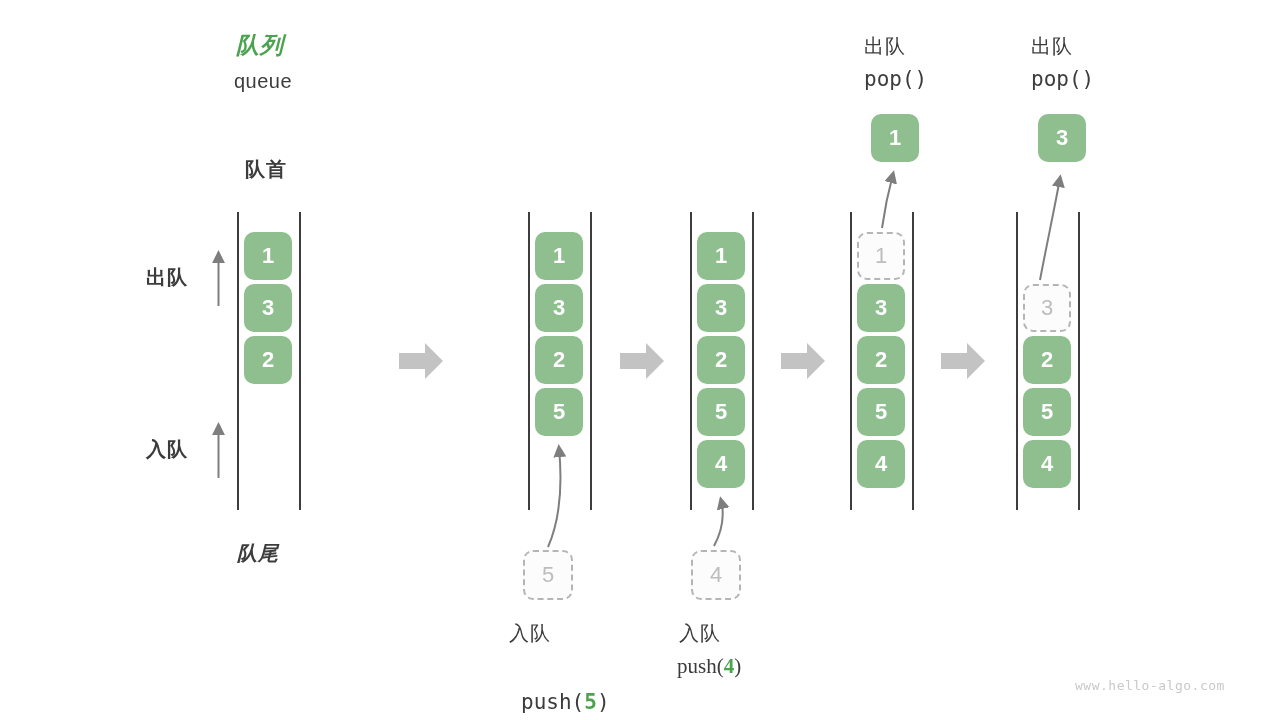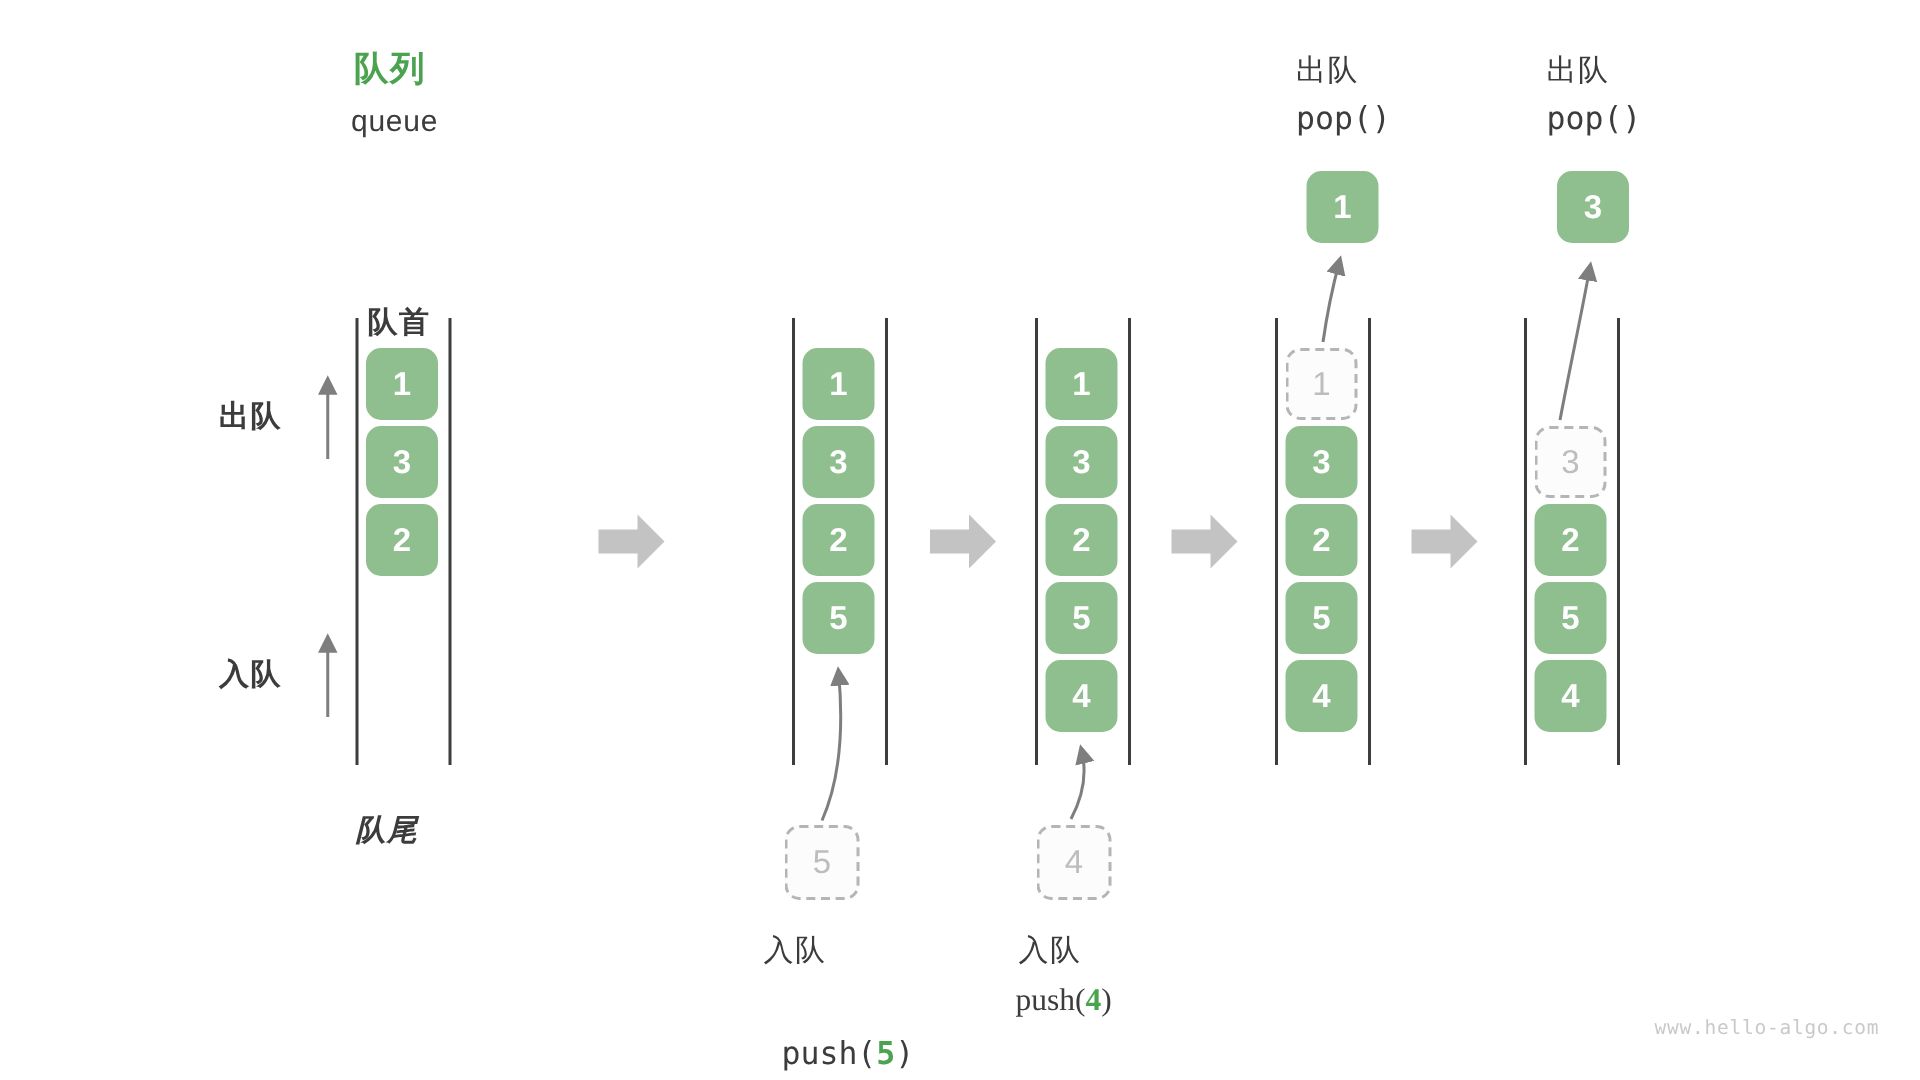--- a/index.html
+++ b/index.html
@@ -58,35 +58,35 @@
     border-radius: 10px;
     background: #fcfcfc;
     color: #bdbdbd;
     font-size: 22px; font-weight: 400;
     display: flex; align-items: center; justify-content: center;
   }
   .staged { width: 50px; height: 50px; }
 
   .watermark {
     font-family: "DejaVu Sans Mono", "Liberation Mono", monospace;
-    font-size: 13px; color: #c9c9c9; letter-spacing: 0.5px; margin-left: 28px;
+    font-size: 13px; color: #c9c9c9; letter-spacing: 0.5px;
   }
 
   svg.overlay {
     position: absolute; left: 0; top: 0;
     pointer-events: none;
   }
 </style>
 </head>
 <body>
 
-<div class="abs title-zh" style="left:236px; top:30px;">队列</div>
+<div class="abs title-zh" style="left:236px; top:30px;font-style:italic;">队列</div>
 <div class="abs title-en" style="left:234px; top:70px;">queue</div>
 
-<div class="abs cjk-bold" style="left:245px; top:156px;margin-top:45px;">队首</div>
+<div class="abs cjk-bold" style="left:245px; top:156px;">队首</div>
 <div class="abs cjk-bold" style="left:237px; top:540px;font-style:italic;">队尾</div>
 <div class="abs cjk-bold" style="left:146px; top:264px;">出队</div>
 <div class="abs cjk-bold" style="left:146px; top:436px;">入队</div>
 
 <svg class="overlay" width="1280" height="720">
   <defs>
     <marker id="ah" viewBox="0 0 10 10" refX="7" refY="5" markerWidth="6.5" markerHeight="6.5" orient="auto-start-reverse">
       <path d="M 0 0 L 10 5 L 0 10 z" fill="#7e7e7e"></path>
     </marker>
   </defs>

